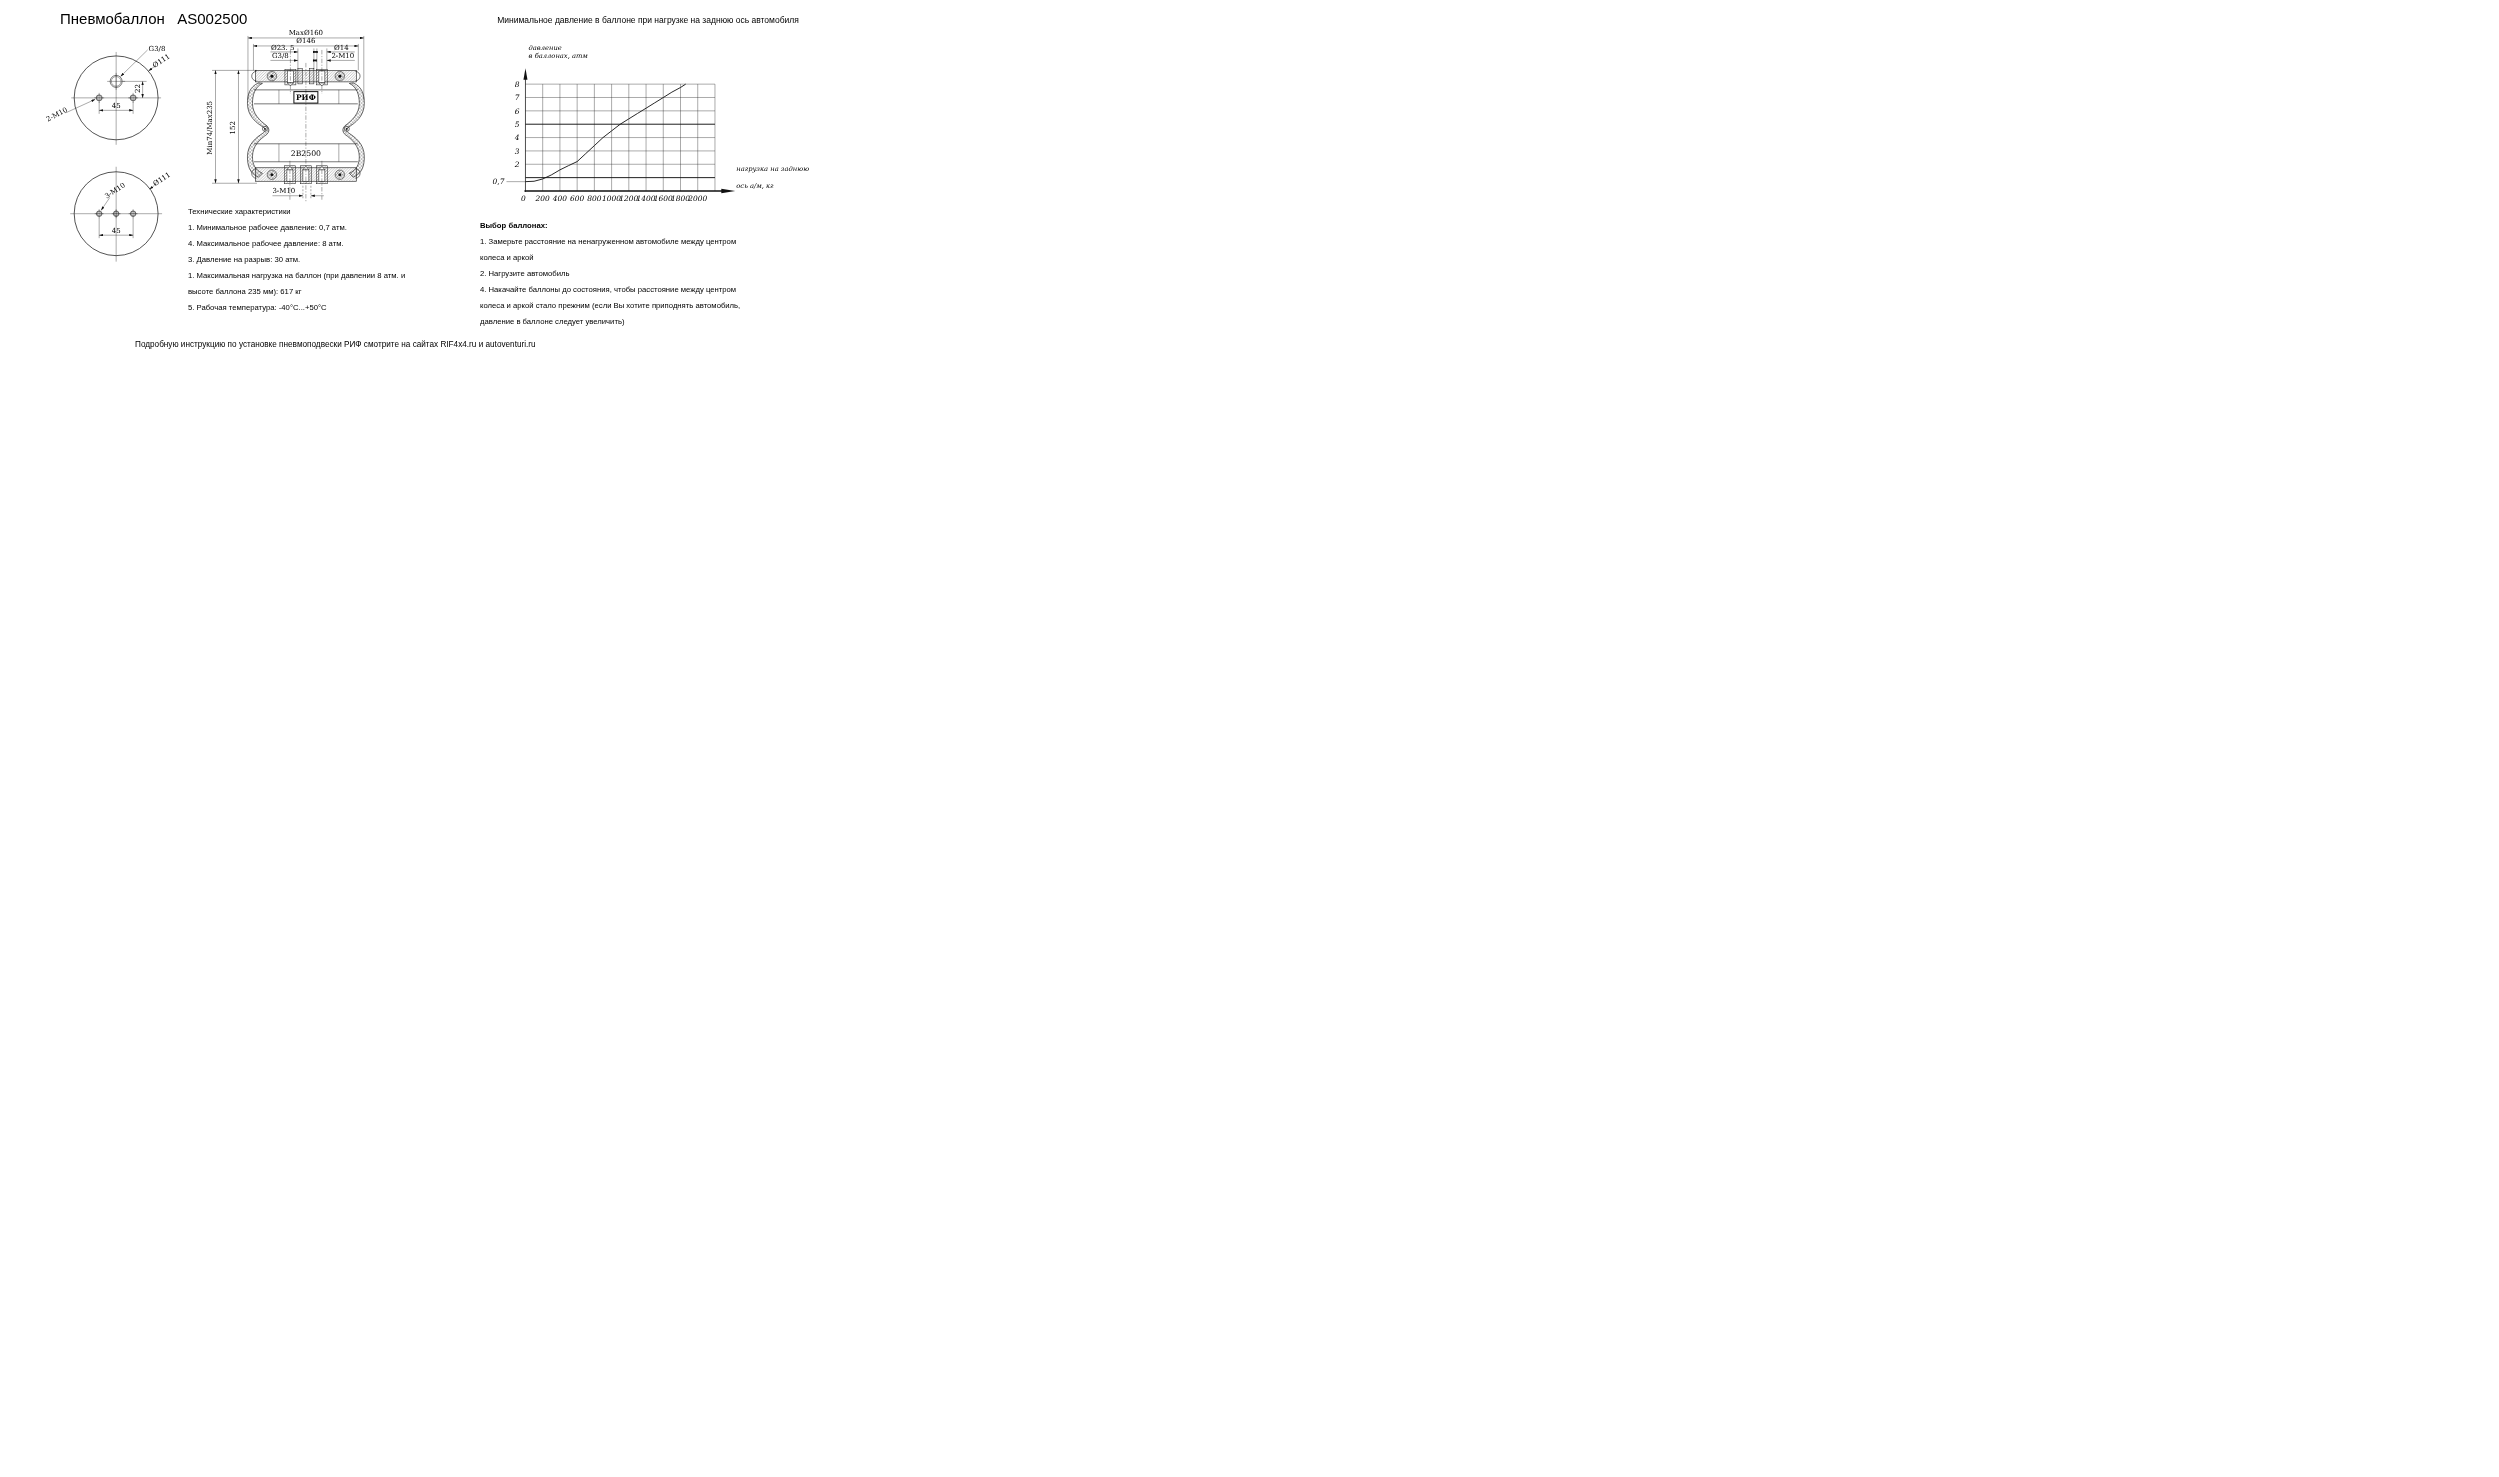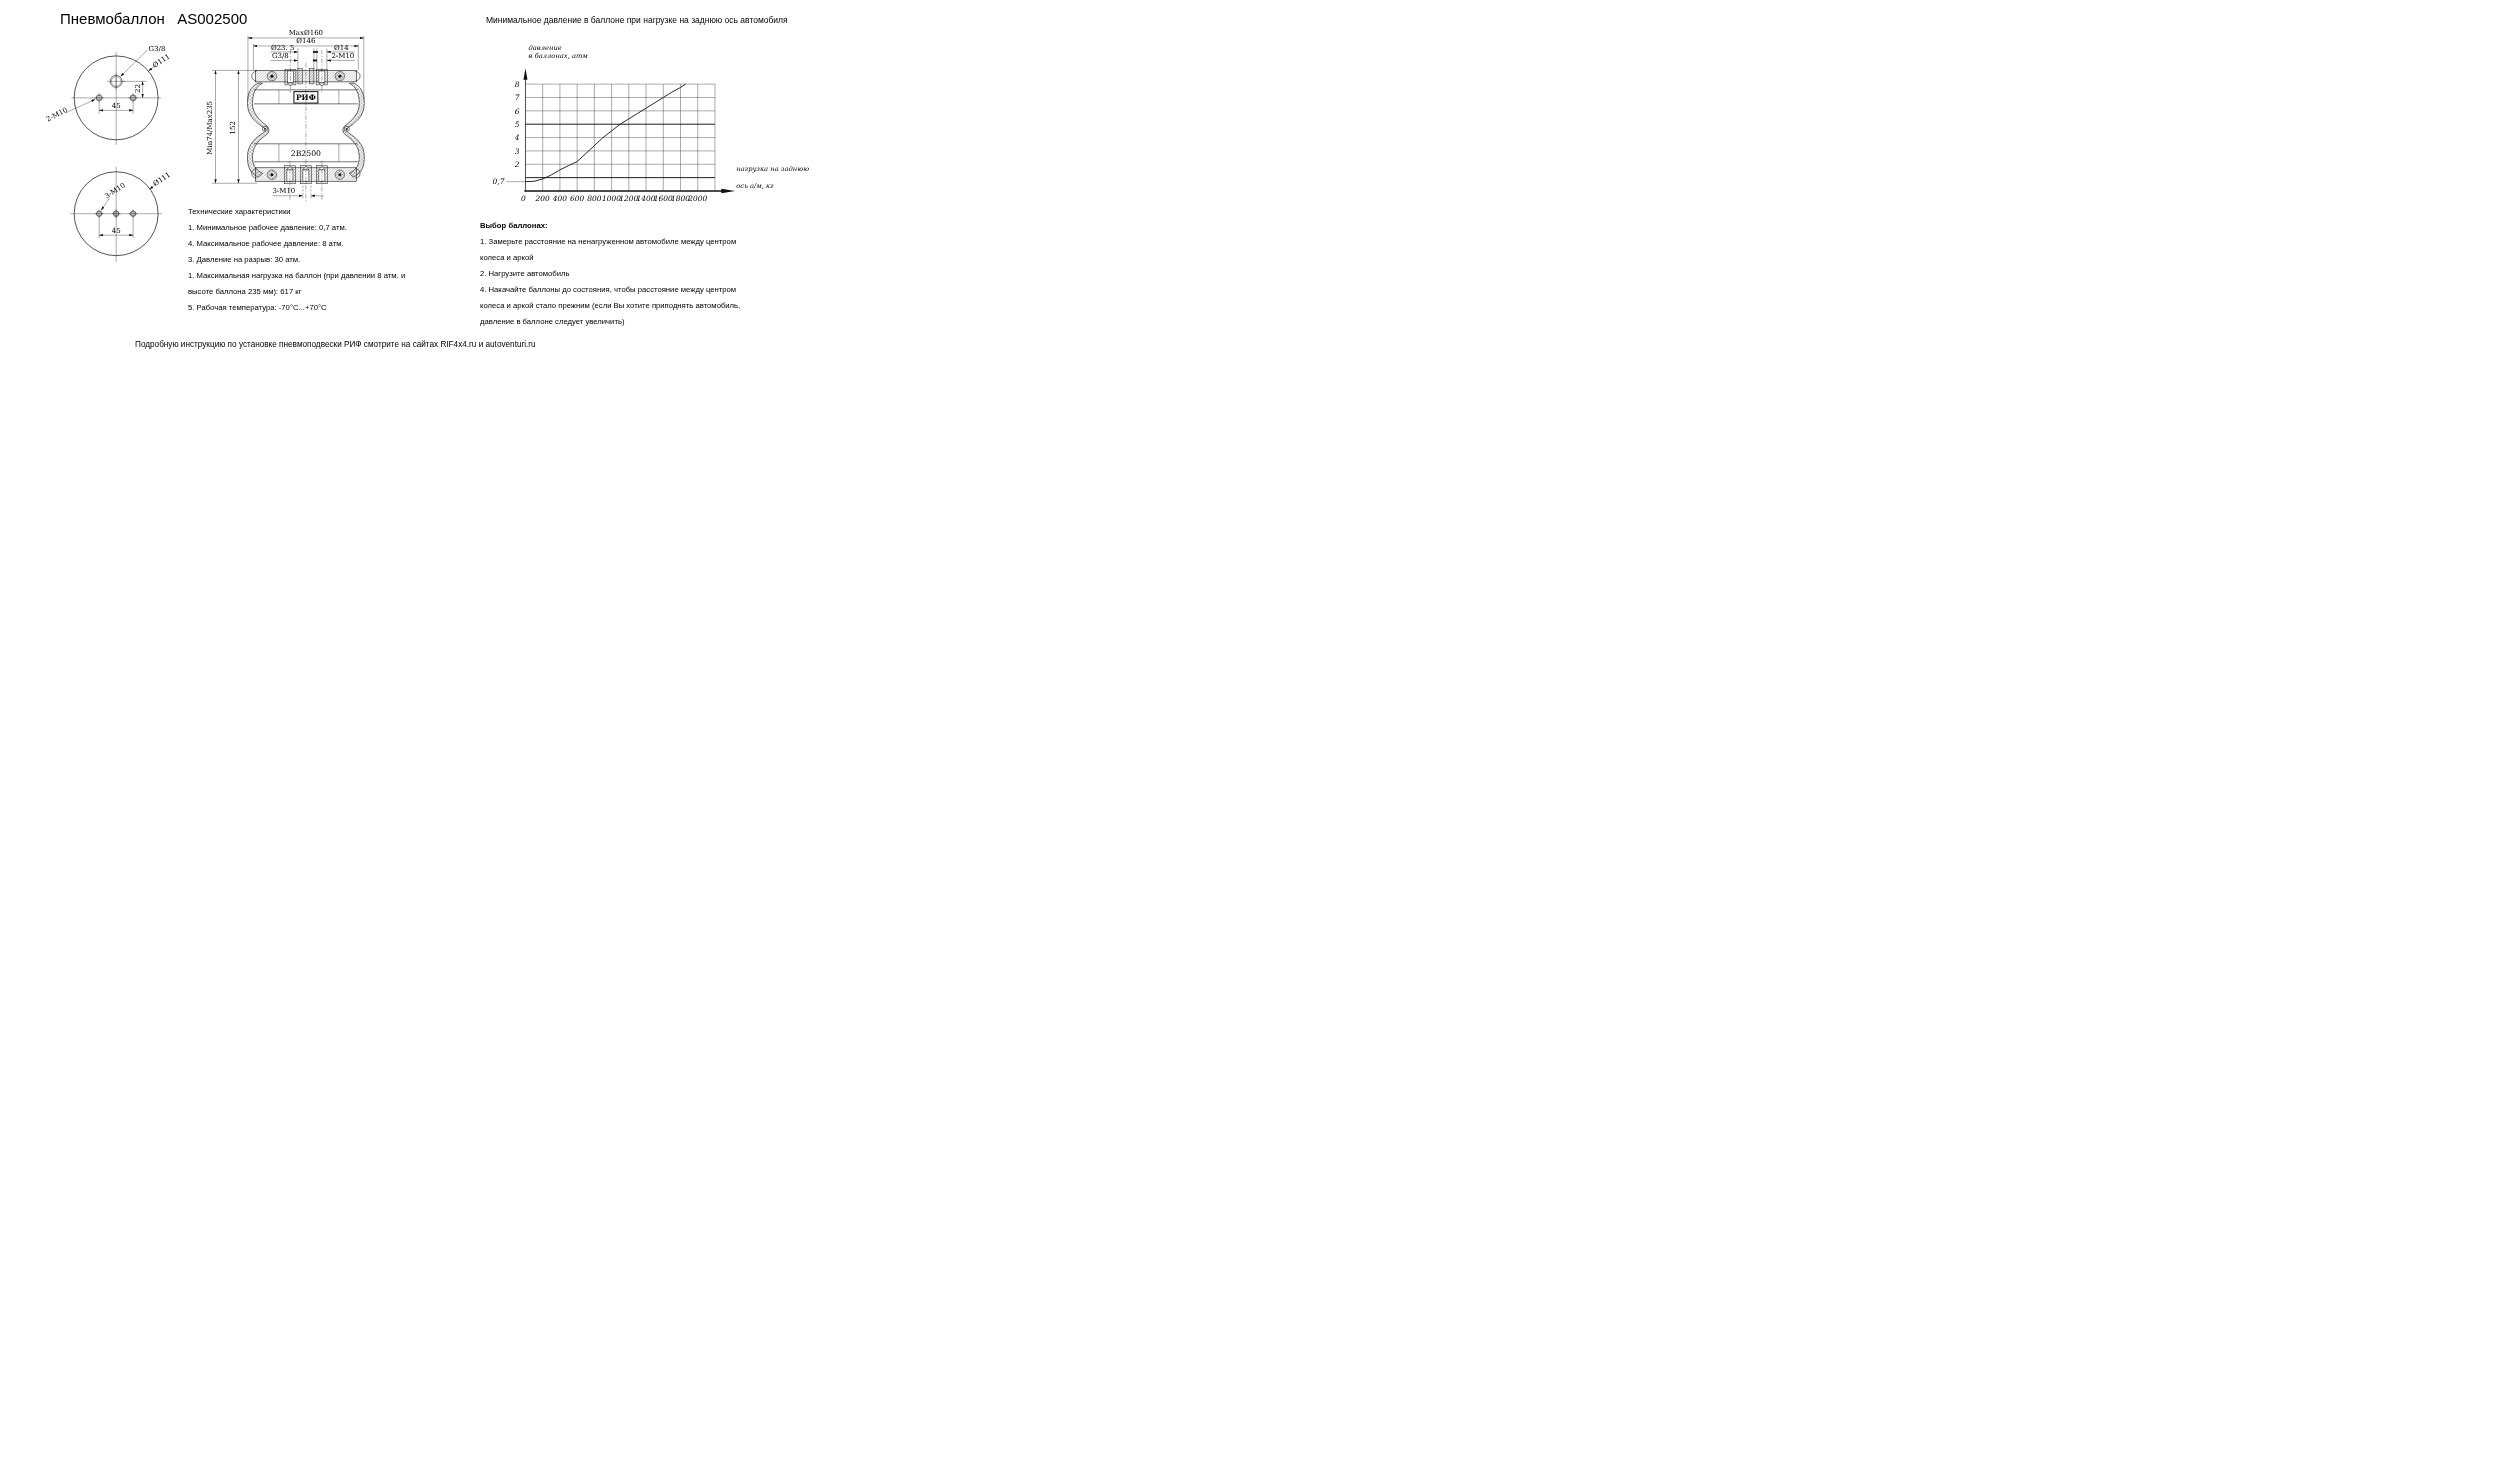--- a/index.html
+++ b/index.html
@@ -1,20 +1,20 @@
 <!DOCTYPE html>
 <html style="font-size:8px"><head>
 <meta charset="utf-8">
 <style>
   html,body{margin:0;padding:0;background:#fff}
   #page{position:relative;width:814px;height:369px;background:#fff;color:#000;
         font-family:"Liberation Sans",sans-serif;overflow:hidden}
   .abs{position:absolute}
   #page-title{left:60px;top:10px;font-size:15px;white-space:pre;color:#000}
-  #chart-title{left:486px;top:14.5px;width:324px;font-size:8.5px}
+  #chart-title{left:486px;top:14.5px;width:324px;text-align:center;font-size:8.5px}
   #footer-note{left:135px;top:340px;width:560px;text-align:left;font-size:8.2px}
   .textblock{font-size:7.7px;line-height:16px}
   #specs{left:188px;top:204px;width:290px}
   #guide{left:480px;top:218px;width:330px}
   .bold{font-weight:bold}
   svg.layer{position:absolute;left:0;top:0}
   
   .s{stroke:#1a1a1a;stroke-width:1.2;fill:none}
   .sw{stroke:#1a1a1a;stroke-width:1.5;fill:none}
   .thin{stroke:#1a1a1a;stroke-width:.75;fill:none}
@@ -304,21 +304,21 @@
 
   <div class="abs" id="chart-title">Минимальное давление в баллоне при нагрузке на заднюю ось автомобиля</div>
 
   <div class="abs textblock" id="specs">
     <div>Технические характеристики</div>
     <div>1. Минимальное рабочее давление: 0,7 атм.</div>
     <div>4. Максимальное рабочее давление: 8 атм.</div>
     <div>3. Давление на разрыв: 30 атм.</div>
     <div>1. Максимальная нагрузка на баллон (при давлении 8 атм. и</div>
     <div>высоте баллона 235 мм): 617 кг</div>
-    <div>5. Рабочая температура: -70°С...+70°С</div>
+    <div>5. Рабочая температура: -40°С...+50°С</div>
   </div>
 
   <div class="abs textblock" id="guide">
     <div class="bold">Выбор баллонах:</div>
     <div>1. Замерьте расстояние на ненагруженном автомобиле между центром</div>
     <div>колеса и аркой</div>
     <div>2. Нагрузите автомобиль</div>
     <div>4. Накачайте баллоны до состояния, чтобы расстояние между центром</div>
     <div>колеса и аркой стало прежним (если Вы хотите приподнять автомобиль,</div>
     <div>давление в баллоне следует увеличить)</div>

